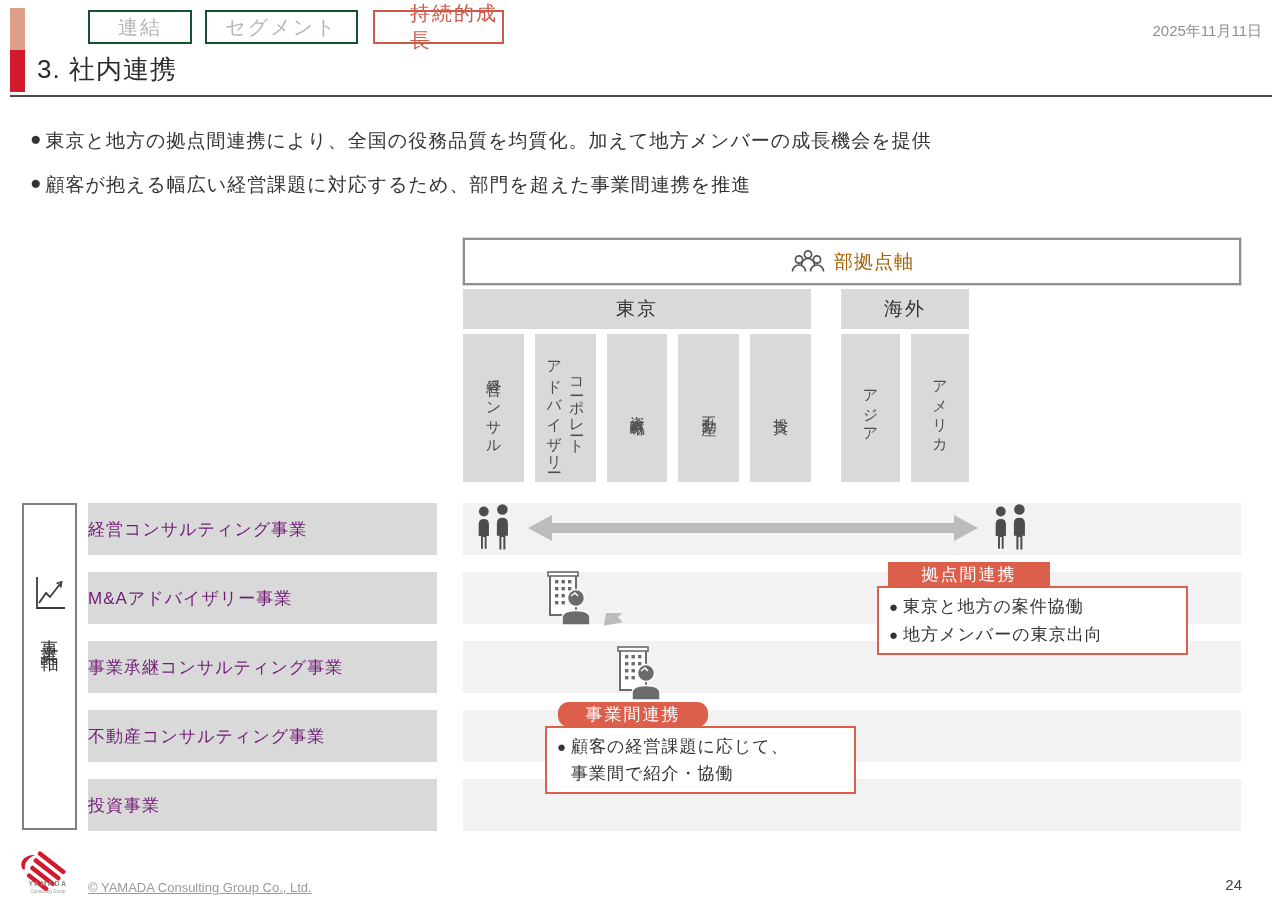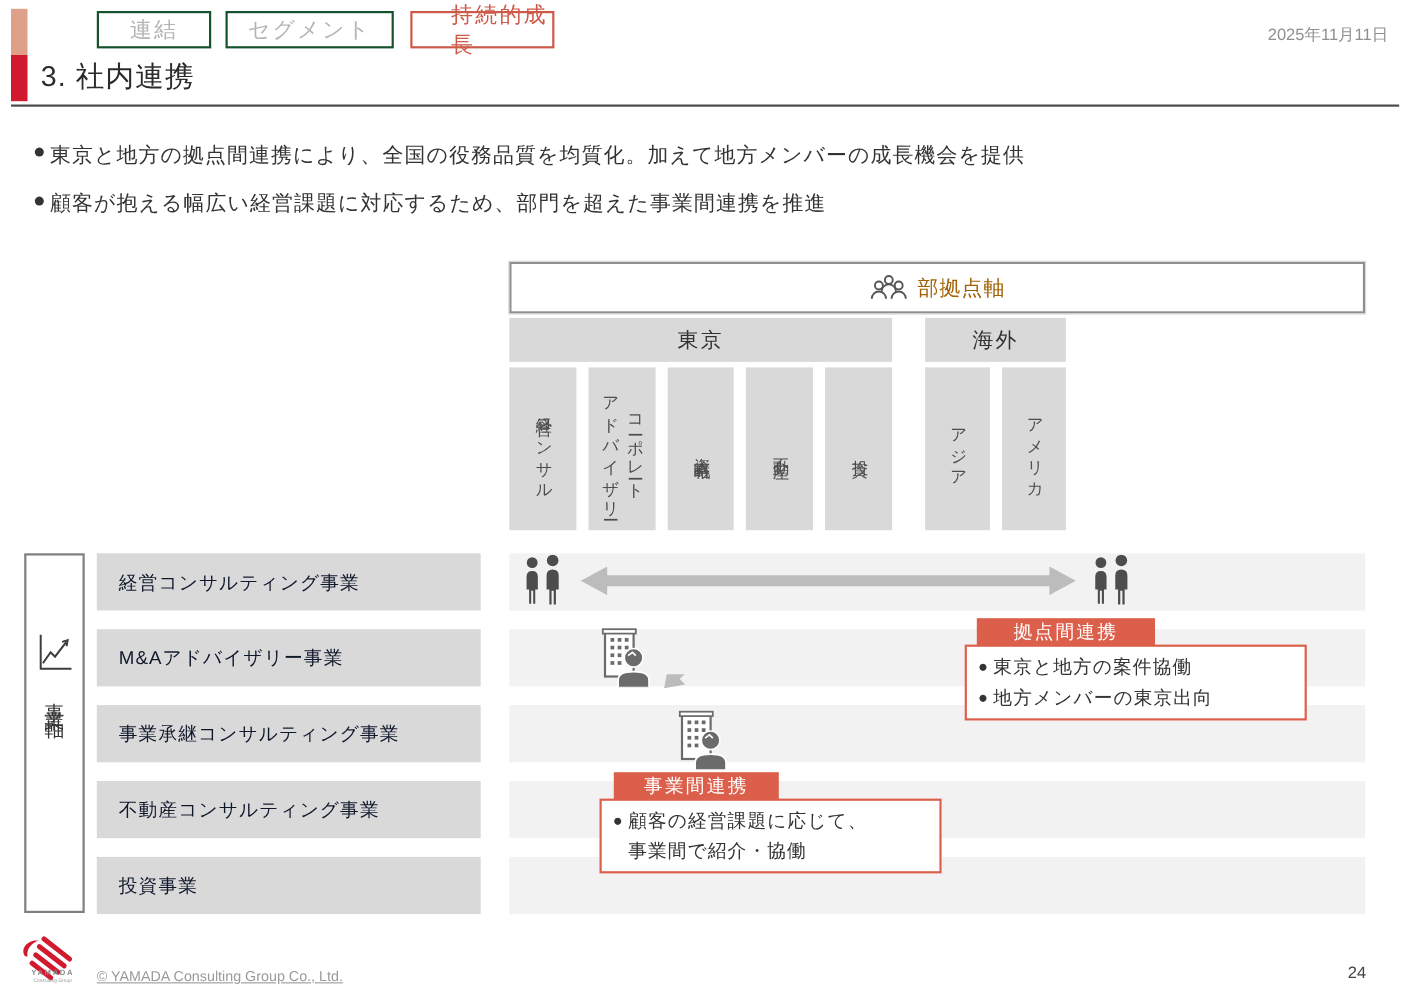--- a/index.html
+++ b/index.html
@@ -31,21 +31,21 @@
   .group-header{height:40px;background:var(--box-gray,#d9d9d9);display:flex;align-items:center;justify-content:center;
                 font-size:19px;color:#333;margin-bottom:5px;letter-spacing:2px;}
   .col-row{height:148px;display:flex;gap:11px;}
   .col{flex:1;background:var(--box-gray,#d9d9d9);color:#4d4d4d;font-size:15px;
        writing-mode:vertical-rl;text-orientation:mixed;white-space:pre-line;letter-spacing:2px;line-height:1.5;
        display:flex;align-items:center;justify-content:center;text-align:center;}
 
   
   .row-stripe{position:absolute;left:463px;width:778px;height:52px;background:var(--stripe-gray,#f2f2f2);}
   .row-label{position:absolute;left:88px;width:349px;height:52px;background:var(--box-gray,#d9d9d9);
-             display:flex;align-items:center;padding-left:20px;box-sizing:border-box;font-size:17px;color:#0f172a;letter-spacing:1px;}
+             display:flex;align-items:center;box-sizing:border-box;font-size:17px;color:#701a75;letter-spacing:1px;}
   .axis-y{position:absolute;left:22px;top:503px;width:55px;height:327px;box-sizing:border-box;
           border:2px solid #7f7f7f;background:#fff;display:flex;flex-direction:column;align-items:center;padding-top:68px;}
   .axis-y-label{writing-mode:vertical-rl;text-orientation:mixed;font-size:18px;color:#333;letter-spacing:7px;margin-top:12px;}
 
   
   .abs{position:absolute;}
   .callout-tab{position:absolute;height:25px;background:var(--callout-red,#dc5f4c);color:#fff;font-size:17px;
                display:flex;align-items:center;justify-content:center;z-index:3;letter-spacing:2px;}
   .callout-box{position:absolute;background:#fff;border:2px solid var(--callout-red,#dc5f4c);box-sizing:border-box;
                z-index:2;display:flex;flex-direction:column;justify-content:space-evenly;padding:4px 10px;}
@@ -234,21 +234,21 @@
       <div class="callout-item" style="display: flex;">
         <span class="marker">●</span>
         <span class="callout-text">東京と地方の案件協働</span>
       </div>
       <div class="callout-item" style="display: flex;">
         <span class="marker">●</span>
         <span class="callout-text">地方メンバーの東京出向</span>
       </div>
     </div>
 
-  <div class="callout-tab" style="left:558px;top:702px;width:150px;">事業間連携</div>
+  <div class="callout-tab" style="left:558px;top:702px;width:150px;border-radius:11px;">事業間連携</div>
   <div class="callout-box" style="left:545px;top:726px;width:311px;height:68px;">
       <div class="callout-item" style="display: flex;">
         <span class="marker">●</span>
         <span class="callout-text">顧客の経営課題に応じて、
 事業間で紹介・協働</span>
       </div>
     </div>
 
   <span class="abs" style="left:14px;top:848px;">
     <svg width="66" height="46" viewBox="0 0 66 46">

